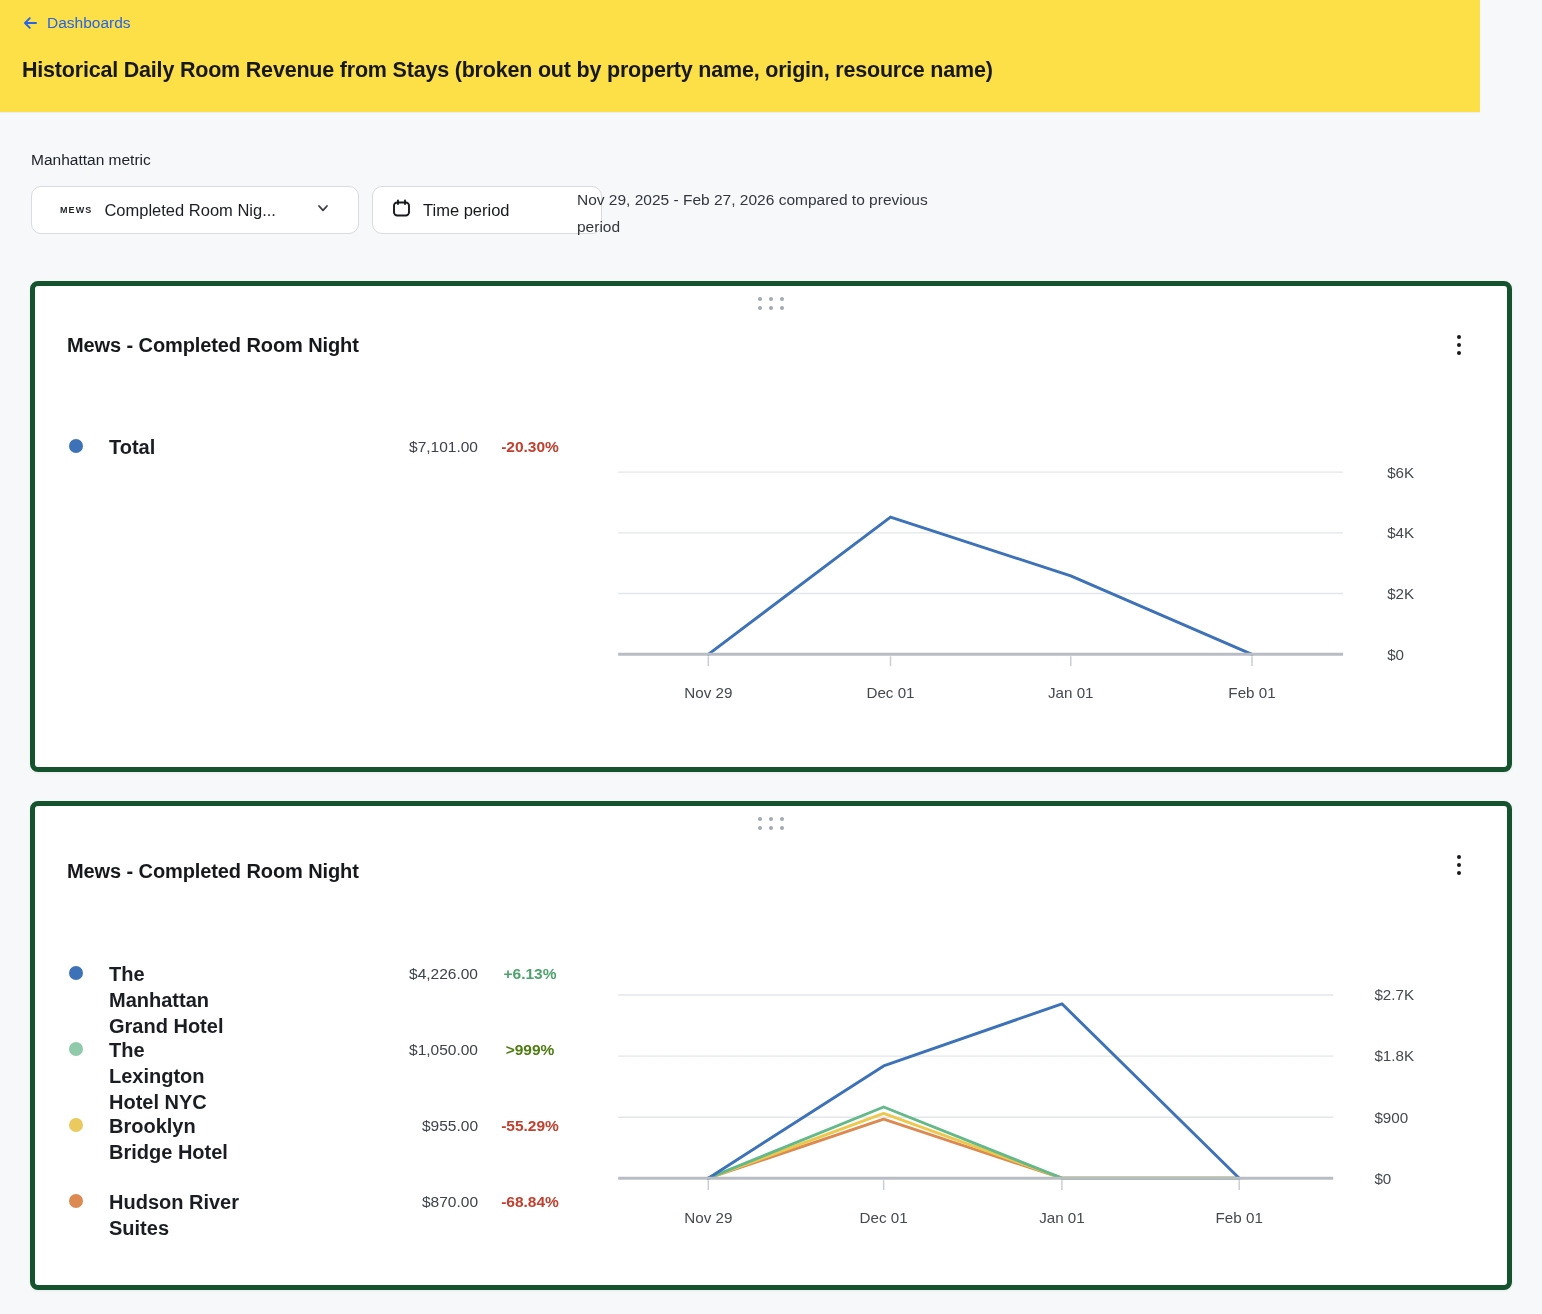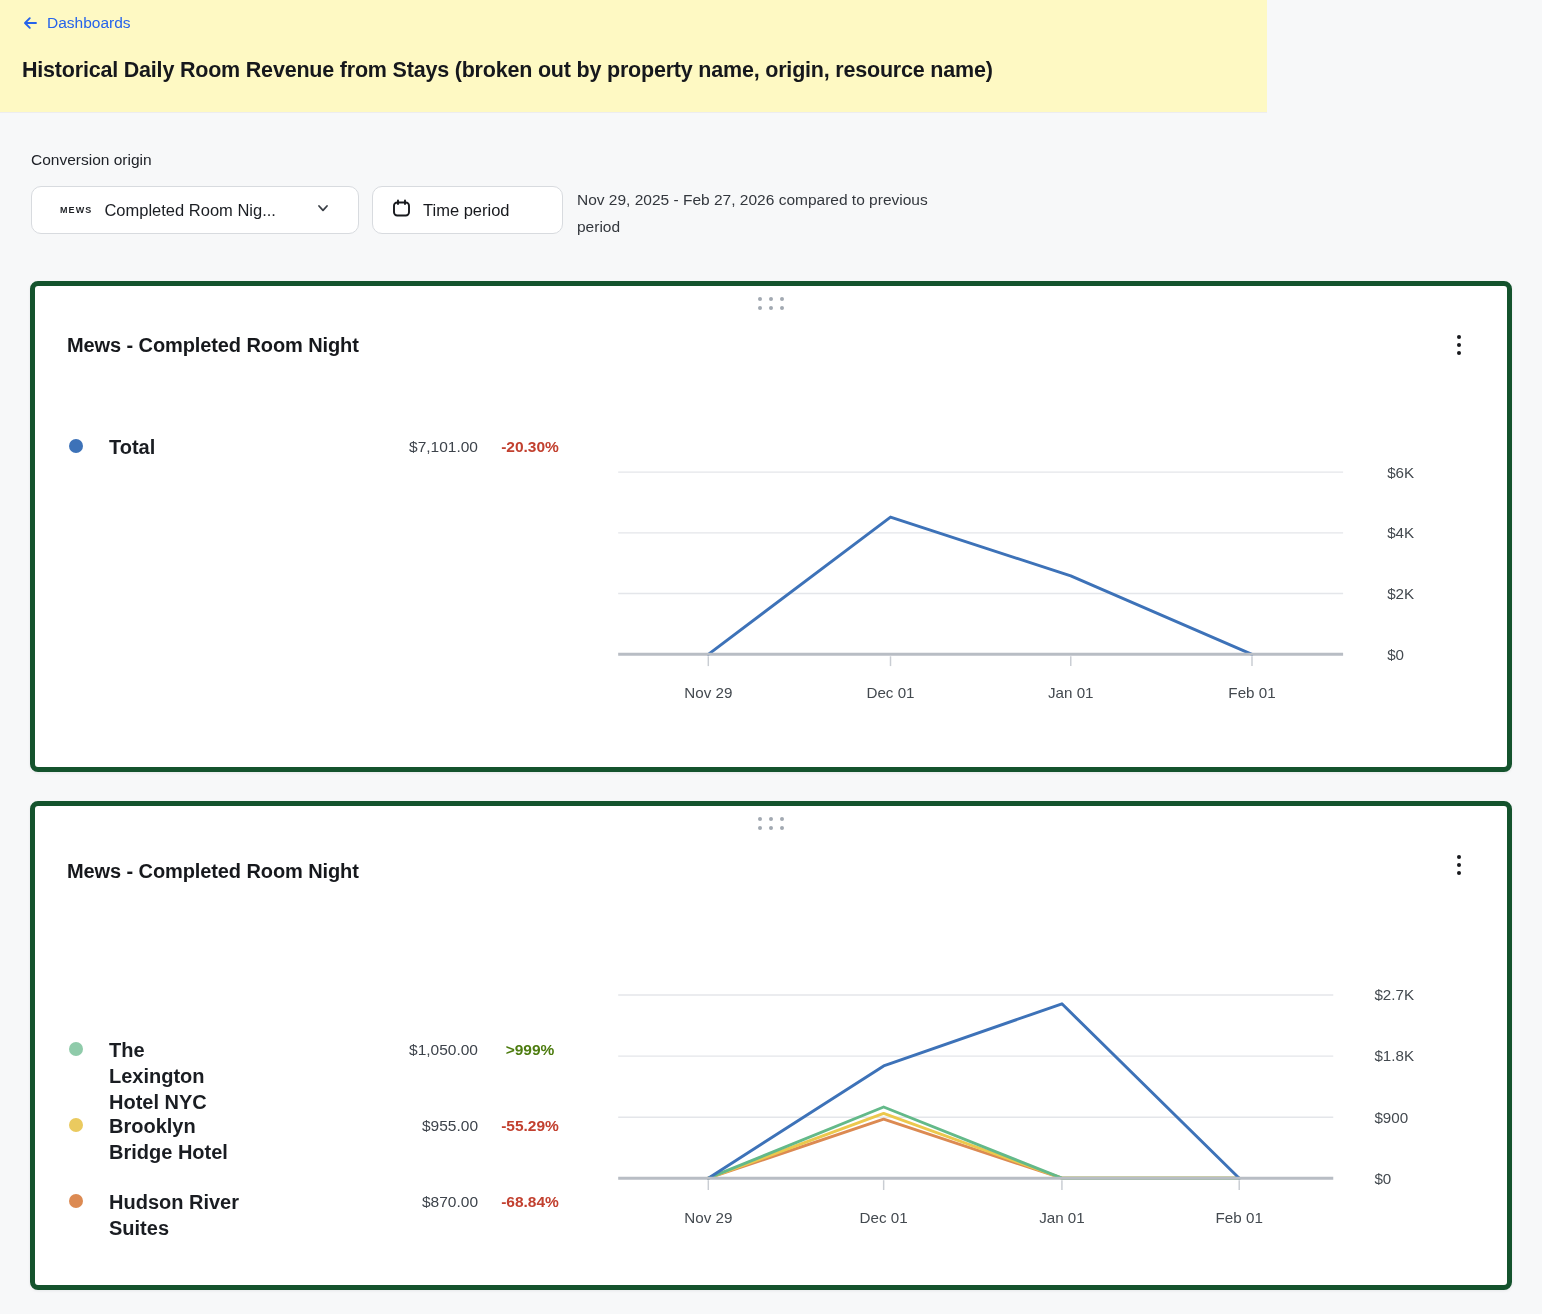--- a/index.html
+++ b/index.html
@@ -6,22 +6,22 @@
   html,body { width:1542px; height:1314px; }
   body {
     position:relative;
     background:#f7f8f9;
     font-family:"Liberation Sans", sans-serif;
     color:#17191d;
     overflow:hidden;
   }
   
   .header {
-    position:absolute; top:0; left:0; width:1267px; height:113px;
-    background:#fef9c3; border-bottom:1px solid #ededef;
+    position:absolute; top:0; left:0; width:1480px; height:113px;
+    background:#fde047; border-bottom:1px solid #ededef;
   }
   .back-link {
     position:absolute; left:22px; top:14px;
     display:flex; align-items:center; gap:8px;
     color:#2563eb; font-size:15.5px; text-decoration:none; cursor:pointer;
   }
   .back-link svg { display:block; }
   .page-title {
     position:absolute; left:22px; top:58px;
     font-size:21.5px; font-weight:700; color:#16181c; letter-spacing:-0.2px;
@@ -38,21 +38,21 @@
   }
   .metric-dropdown { left:31px; width:328px; padding:0 28px; }
   .mews-logo {
     font-size:9px; font-weight:700; letter-spacing:1.1px; color:#1d2025;
     margin-right:12px; flex:0 0 auto;
   }
   .metric-value {
     font-size:16.5px; color:#1b1e23; flex:1 1 auto; white-space:nowrap; overflow:hidden;
   }
   .metric-dropdown .chev { margin-left:10px; flex:0 0 auto; }
-  .time-period-btn { left:372px; width:191px; padding:0 18px; gap:11px; }
+  .time-period-btn { left:372px; width:230px; padding:0 18px; gap:11px; }
   .time-period-label { font-size:16.5px; font-weight:500; color:#17191d; }
   .period-text {
     position:absolute; left:577px; top:186px; width:385px;
     font-size:15.5px; line-height:27px; color:#33373d;
   }
   
   .card {
     position:absolute; left:30px; width:1482px;
     background:#ffffff; border:5px solid #14532d; border-radius:8px;
     box-shadow:0 1px 3px rgba(16,24,40,0.07);
@@ -108,21 +108,21 @@
     <span>
       <svg width="17" height="16" viewBox="0 0 17 16" fill="none">
         <path d="M14 8 H3.2 M7.8 3.2 L3 8 l4.8 4.8" stroke="#2563eb" stroke-width="1.9" stroke-linecap="round" stroke-linejoin="round"></path>
       </svg>
     </span>
     <span>Dashboards</span>
   </a>
   <div class="page-title">Historical Daily Room Revenue from Stays (broken out by property name, origin, resource name)</div>
 </div>
 
-<div class="filter-label">Conversion origin</div>
+<div class="filter-label">Manhattan metric</div>
 
 <div class="btn metric-dropdown">
   <span class="mews-logo">MEWS</span>
   <span class="metric-value">Completed Room Nig...</span>
   <span class="chev">
     <svg width="14" height="14" viewBox="0 0 14 14" fill="none">
       <path d="M3 5 L7 9.4 L11 5" stroke="#3a3f46" stroke-width="1.8" stroke-linecap="round" stroke-linejoin="round"></path>
     </svg>
   </span>
 </div>
@@ -192,20 +192,26 @@
       <i></i>
       <i></i>
   </div>
   <button class="kebab">
     <i></i>
       <i></i>
       <i></i>
   </button>
   <div class="card-title">Mews - Completed Room Night</div>
 
+  <div class="legend-row" style="top:155px">
+    <span class="legend-dot" style="background: rgb(61, 114, 184);"></span>
+    <span class="legend-label">The Manhattan Grand Hotel</span>
+    <span class="legend-value">$4,226.00</span>
+    <span class="legend-change" style="color: rgb(77, 163, 108);">+6.13%</span>
+  </div>
   <div class="legend-row" style="top:231px">
     <span class="legend-dot" style="background: rgb(143, 203, 170);"></span>
     <span class="legend-label">The Lexington Hotel NYC</span>
     <span class="legend-value">$1,050.00</span>
     <span class="legend-change" style="color: #4d7c0f;">&gt;999%</span>
   </div>
   <div class="legend-row" style="top:307px">
     <span class="legend-dot" style="background: rgb(234, 202, 95);"></span>
     <span class="legend-label">Brooklyn Bridge Hotel</span>
     <span class="legend-value">$955.00</span>

